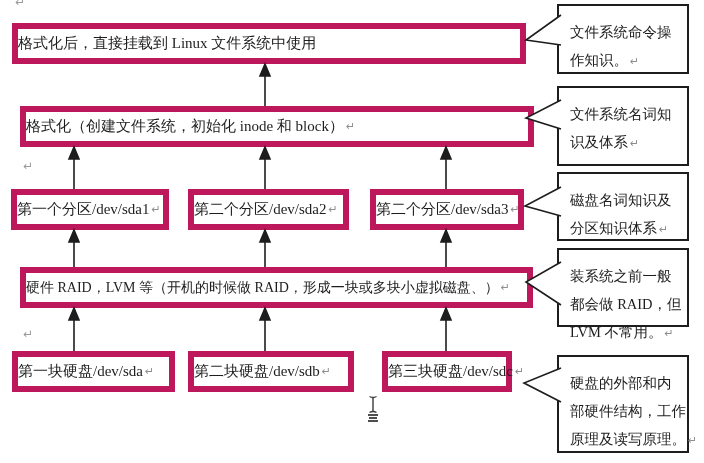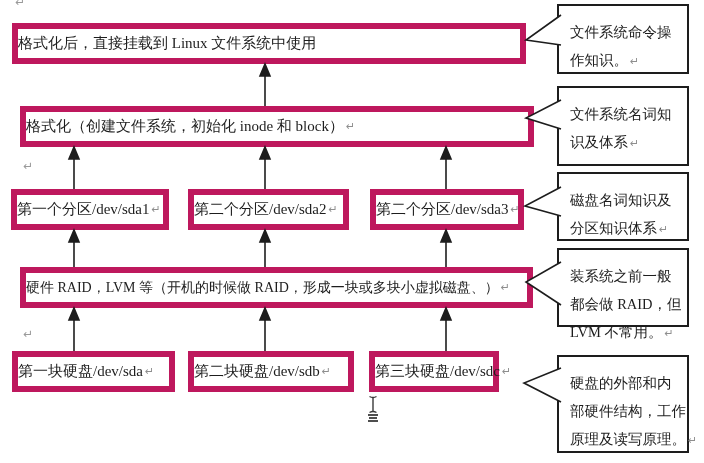--- a/index.html
+++ b/index.html
@@ -61,21 +61,21 @@
   </div>
 
   <div class="fbox" style="left:12px;top:351px;width:163px;height:41px">
     <span>第一块硬盘/dev/sda</span>
       <span class="ret">↵</span>
   </div>
   <div class="fbox" style="left:188px;top:351px;width:166px;height:41px">
     <span>第二块硬盘/dev/sdb</span>
       <span class="ret">↵</span>
   </div>
-  <div class="fbox" style="left:369px;top:351px;width:130px;height:41px">
+  <div class="fbox" style="left:382px;top:351px;width:130px;height:41px">
     <span>第三块硬盘/dev/sdc</span>
       <span class="ret">↵</span>
   </div>
 
   <div class="callout" style="left:557px;top:4px;width:132px;height:70px">
     <div class="line"><span>文件系统命令操</span><span class="ret"></span></div>
     <div class="line"><span>作知识。</span><span class="ret">↵</span></div>
   </div>
 
   <div class="callout" style="left:557px;top:86px;width:132px;height:80px">

